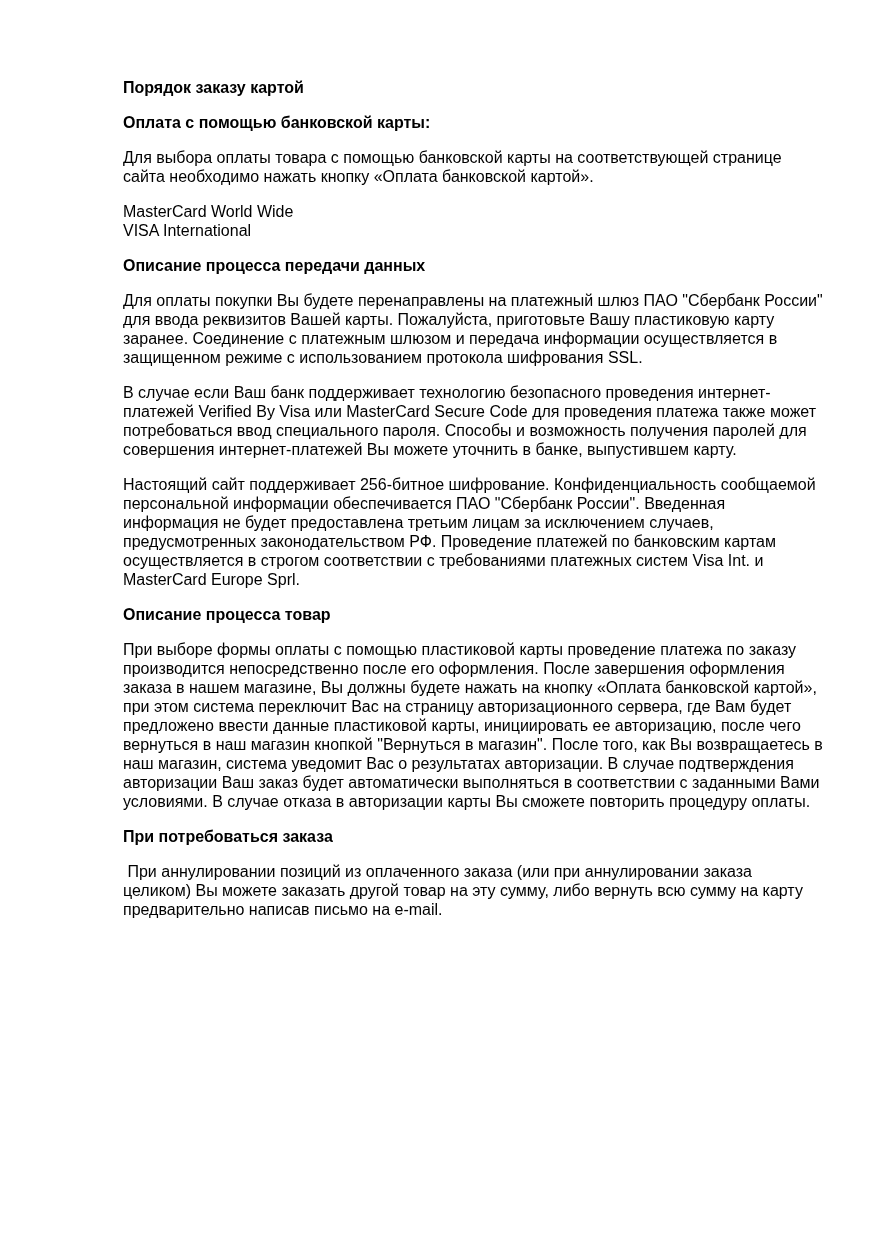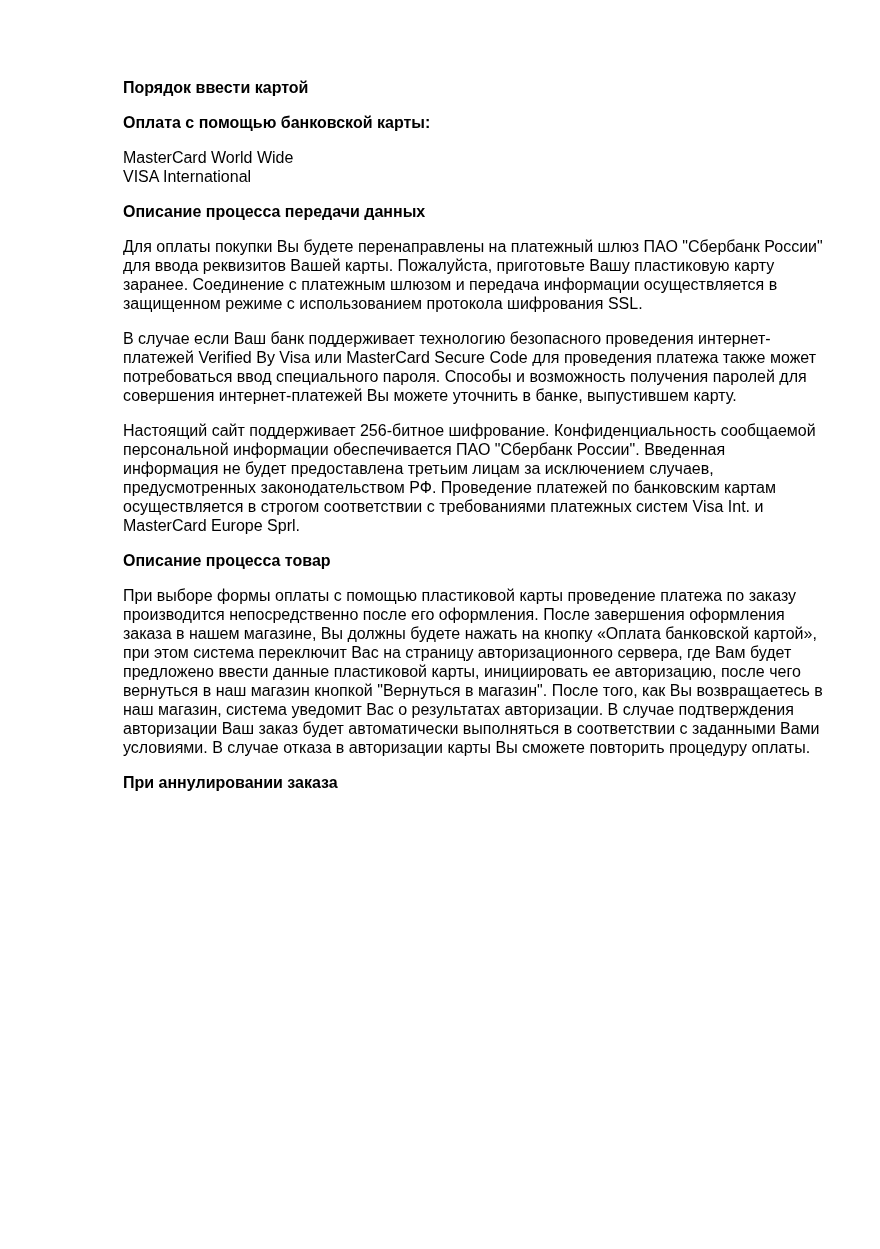--- a/index.html
+++ b/index.html
@@ -32,36 +32,38 @@
   }
   .doc .line {
     display: block;
   }
 </style>
 </head>
 <body>
 
 <div class="doc">
 
-  <p class="heading">Порядок ввести картой</p>
+  <p class="heading">Порядок заказу картой</p>
 
   <p class="heading">Оплата с помощью банковской карты:</p>
 
+  <p class="para">Для выбора оплаты товара с помощью банковской карты на соответствующей странице сайта необходимо нажать кнопку «Оплата банковской картой».</p>
 
 
   <p class="para"><span class="line">MasterCard World Wide</span><span class="line">VISA International</span></p>
 
   <p class="heading">Описание процесса передачи данных</p>
 
   <p class="para">Для оплаты покупки Вы будете перенаправлены на платежный шлюз ПАО "Сбербанк России" для ввода реквизитов Вашей карты. Пожалуйста, приготовьте Вашу пластиковую карту заранее. Соединение с платежным шлюзом и передача информации осуществляется в защищенном режиме с использованием протокола шифрования SSL.</p>
 
   <p class="para">В случае если Ваш банк поддерживает технологию безопасного проведения интернет-платежей Verified By Visa или MasterCard Secure Code для проведения платежа также может потребоваться ввод специального пароля. Способы и возможность получения паролей для совершения интернет-платежей Вы можете уточнить в банке, выпустившем карту.</p>
 
   <p class="para">Настоящий сайт поддерживает 256-битное шифрование. Конфиденциальность сообщаемой персональной информации обеспечивается ПАО "Сбербанк России". Введенная информация не будет предоставлена третьим лицам за исключением случаев, предусмотренных законодательством РФ. Проведение платежей по банковским картам осуществляется в строгом соответствии с требованиями платежных систем Visa Int. и MasterCard Europe Sprl.</p>
 
   <p class="heading">Описание процесса товар</p>
 
   <p class="para">При выборе формы оплаты с помощью пластиковой карты проведение платежа по заказу производится непосредственно после его оформления. После завершения оформления заказа в нашем магазине, Вы должны будете нажать на кнопку «Оплата банковской картой», при этом система переключит Вас на страницу авторизационного сервера, где Вам будет предложено ввести данные пластиковой карты, инициировать ее авторизацию, после чего вернуться в наш магазин кнопкой "Вернуться в магазин". После того, как Вы возвращаетесь в наш магазин, система уведомит Вас о результатах авторизации. В случае подтверждения авторизации Ваш заказ будет автоматически выполняться в соответствии с заданными Вами условиями. В случае отказа в авторизации карты Вы сможете повторить процедуру оплаты.</p>
 
-  <p class="heading">При аннулировании заказа</p>
+  <p class="heading">При потребоваться заказа</p>
 
+  <p class="para"> При аннулировании позиций из оплаченного заказа (или при аннулировании заказа целиком) Вы можете заказать другой товар на эту сумму, либо вернуть всю сумму на карту предварительно написав письмо на e-mail.</p>
 
 </div>
 
 </body></html>

